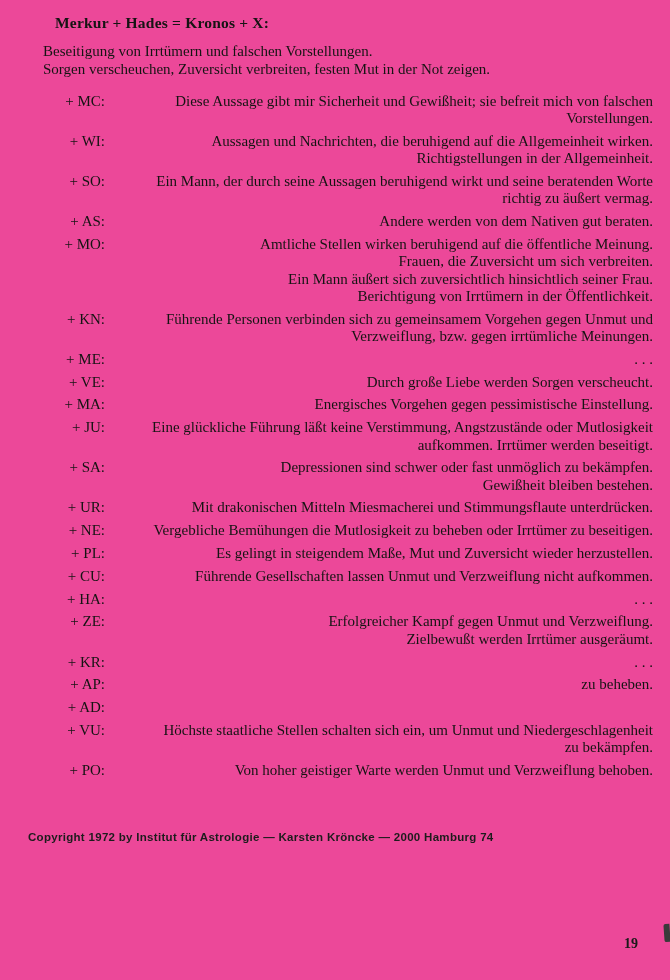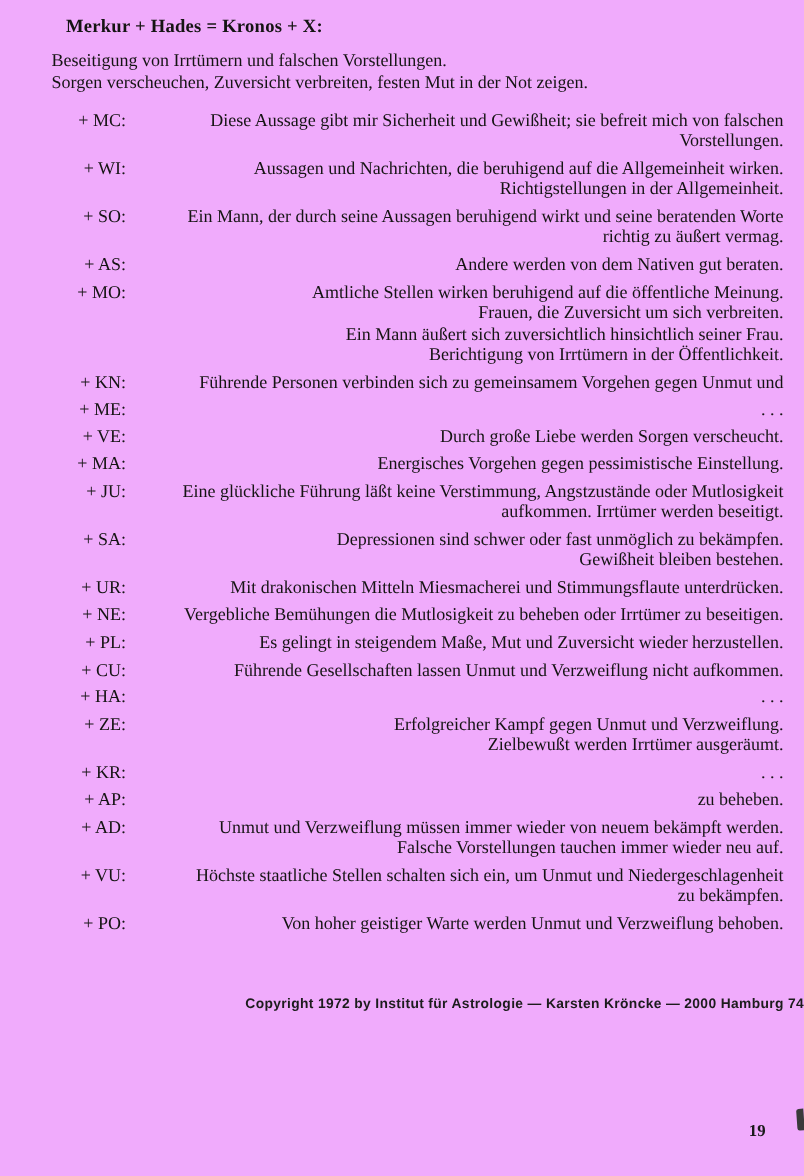--- a/index.html
+++ b/index.html
@@ -43,21 +43,21 @@
     flex: 0 0 60px;
     white-space: nowrap;
   }
   .entry-lines {
     flex: 1 1 auto;
     max-width: 548px;
   }
   .copyright {
     margin-top: 52px;
     padding-left: 28px;
-    text-align: right;
+    text-align: left;
     font-family: "Liberation Sans", sans-serif;
     font-size: 11.5px;
     font-weight: bold;
     letter-spacing: 0.3px;
     color: #1c1c1c;
   }
   .page-number {
     position: absolute;
     top: 936px;
     right: 32px;
@@ -72,21 +72,21 @@
     width: 6px;
     height: 18px;
     background: #3a3a3a;
     border-radius: 2px 0 0 2px;
     transform: rotate(-4deg);
   }
 </style>
 </head>
 <body>
 
-<div class="page" style="background: #f0abfc; color: rgb(21, 20, 19);">
+<div class="page" style="background: #ec4899; color: rgb(21, 20, 19);">
 
   <h1 class="title">Merkur + Hades = Kronos + X:</h1>
 
   <div class="intro">
     <div>Beseitigung von Irrtümern und falschen Vorstellungen.</div>
     <div>Sorgen verscheuchen, Zuversicht verbreiten, festen Mut in der Not zeigen.</div>
   </div>
 
   <div class="entries" id="entries">
   <div class="entry">
@@ -127,20 +127,21 @@
           <div>Frauen, die Zuversicht um sich verbreiten.</div>
           <div>Ein Mann äußert sich zuversichtlich hinsichtlich seiner Frau.</div>
           <div>Berichtigung von Irrtümern in der Öffentlichkeit.</div>
         </span>
   </div>
 
   <div class="entry">
     <span class="entry-label">+ KN:</span>
     <span class="entry-lines">
           <div>Führende Personen verbinden sich zu gemeinsamem Vorgehen gegen Unmut und</div>
+          <div>Verzweiflung, bzw. gegen irrtümliche Meinungen.</div>
         </span>
   </div>
 
   <div class="entry">
     <span class="entry-label">+ ME:</span>
     <span class="entry-lines">
           <div>. . .</div>
         </span>
   </div>
 
@@ -226,24 +227,20 @@
 
   <div class="entry">
     <span class="entry-label">+ AP:</span>
     <span class="entry-lines">
           <div>zu beheben.</div>
         </span>
   </div>
 
   <div class="entry">
     <span class="entry-label">+ AD:</span>
-    <span class="entry-lines">
-          <div>Unmut und Verzweiflung müssen immer wieder von neuem bekämpft werden.</div>
-          <div>Falsche Vorstellungen tauchen immer wieder neu auf.</div>
-        </span>
   </div>
 
   <div class="entry">
     <span class="entry-label">+ VU:</span>
     <span class="entry-lines">
           <div>Höchste staatliche Stellen schalten sich ein, um Unmut und Niedergeschlagenheit</div>
           <div>zu bekämpfen.</div>
         </span>
   </div>
 

